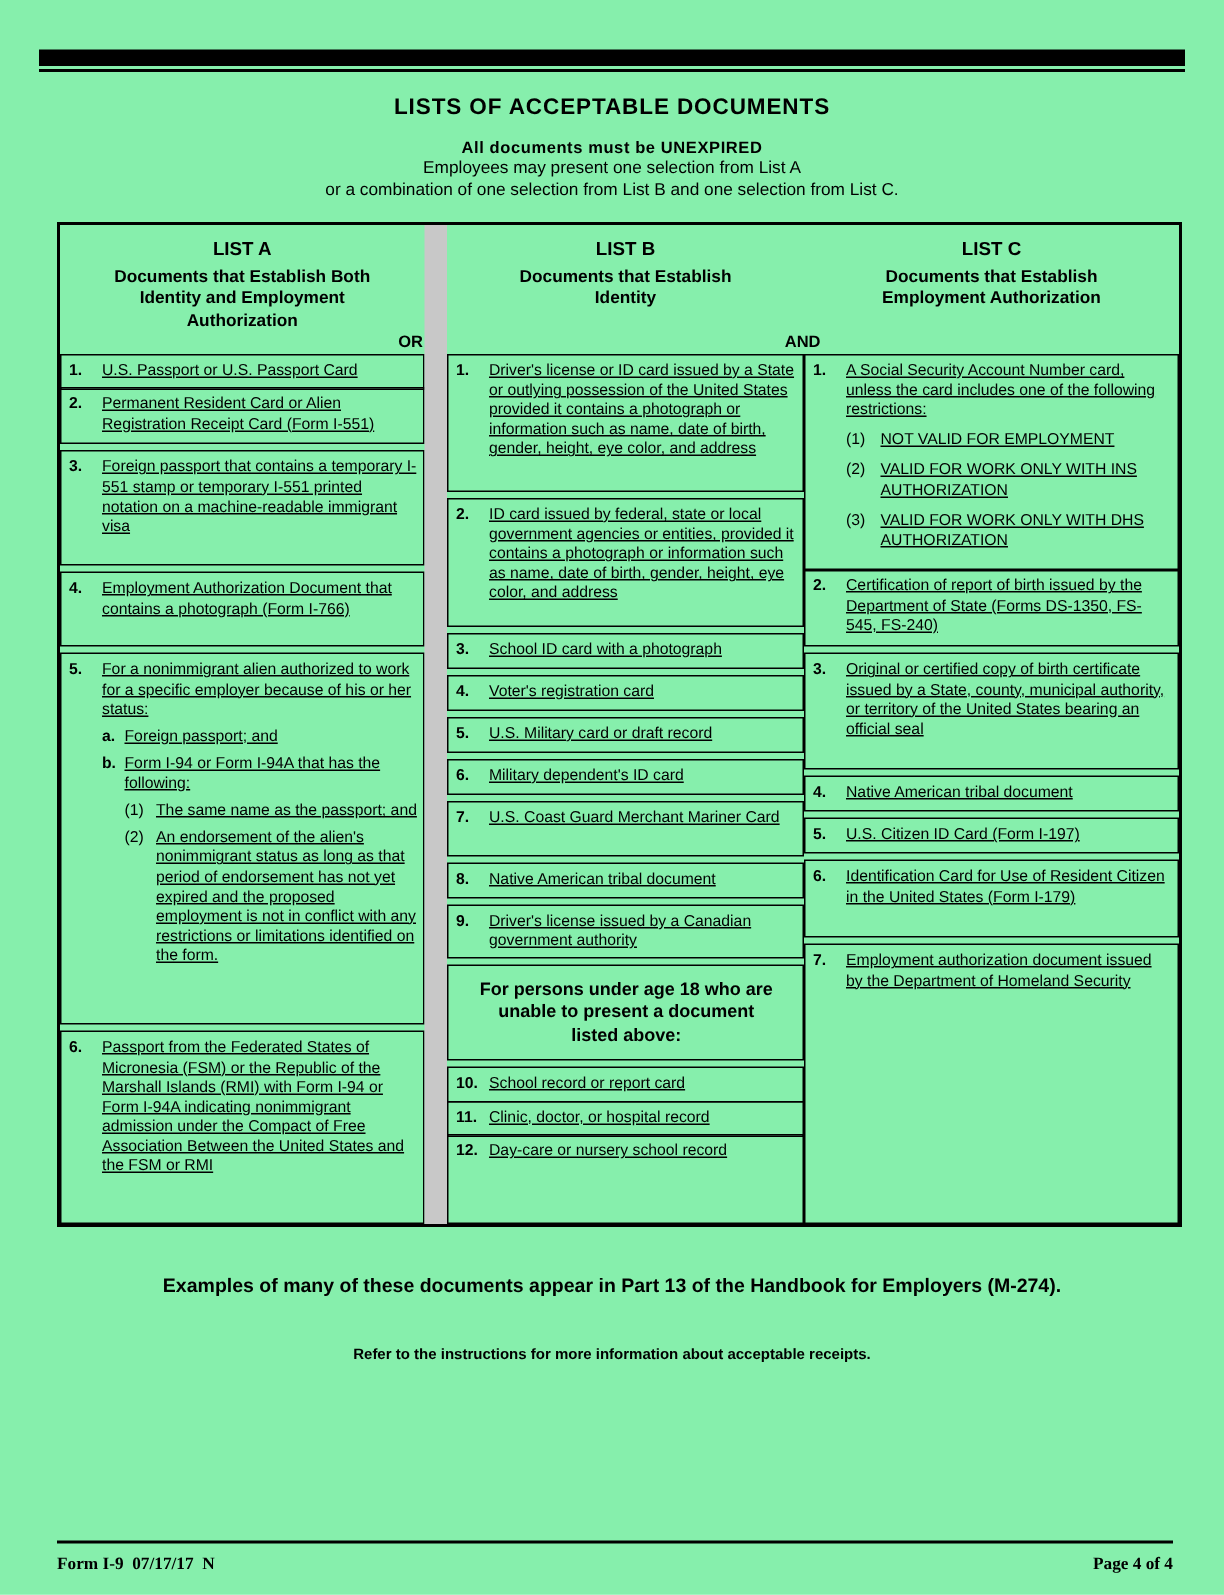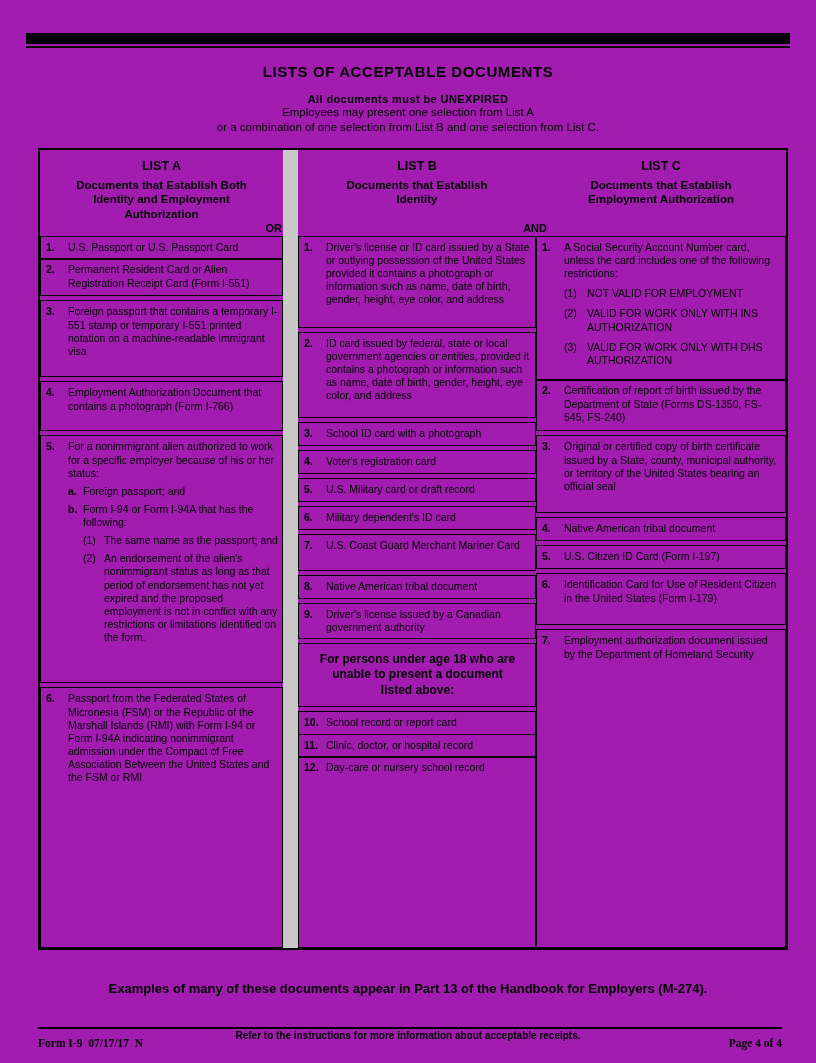--- a/index.html
+++ b/index.html
@@ -1,29 +1,29 @@
 <!DOCTYPE html>
 <html><head>
 <meta charset="utf-8">
 <style>
   * { margin:0; padding:0; box-sizing:border-box; }
   body { background:#ffffff; font-family:"Liberation Sans", sans-serif; color:#000; }
-  .page { position:relative; width:816px; height:1063px; margin:0 auto; background:#a21caf; overflow:hidden; }
+  .page { position:relative; width:816px; height:1063px; margin:0 auto; background:#86efac; overflow:hidden; }
 
   
   .topbar { margin:33px 26px 0 26px; }
   .topbar .thick { height:11px; background:#000; }
   .topbar .thin  { height:2px; background:#000; margin-top:2px; }
 
   .title    { margin-top:15px; text-align:center; font-size:15px; font-weight:bold; letter-spacing:.6px; }
   .subtitle { margin-top:13px; text-align:center; font-size:11px; font-weight:bold; letter-spacing:.4px; }
   .intro    { text-align:center; font-size:11.5px; line-height:1.3; }
 
   
-  .doc-table { position:relative; margin:13px 0 0 38px; width:750px; height:802px;
+  .doc-table { position:relative; margin:13px 0 0 38px; width:750px; height:670px;
                border:2px solid #000; display:flex; }
   .col { display:flex; flex-direction:column; }
   .col-a { width:243px; }
   .col-b { width:238px; }
   .col-c { flex:1; }
   .graybar { width:15px; background:#c8c8c8; }
 
   .col-head { position:relative; height:86px; padding-top:9px; text-align:center; }
   .col-title { font-size:12.5px; font-weight:bold; }
   .col-sub   { margin-top:5px; font-size:11.5px; font-weight:bold; line-height:1.25; }
@@ -37,21 +37,21 @@
   .items { flex:1; display:flex; flex-direction:column; padding-bottom:0; }
   .cell { border:1.5px solid #000; margin-top:4px; padding:4px 4px 4px 5px;
           font-size:10.5px; line-height:1.25; }
   .items > .cell:first-child { margin-top:0; }
   .items > .cell.joined { margin-top:-1.5px; }
   .items > .cell.fill { flex:1; }
 
   .irow { display:flex; margin-top:5px; }
   .cell .irow:first-child { margin-top:0; }
   .num  { flex:none; width:22px; font-weight:bold; }
-  .txt  { flex:1; }
+  .txt  { flex:1;text-decoration:underline; }
   .sub1 { padding-left:22px; }
   .snum { flex:none; width:15px; font-weight:bold; }
   .sub2 { padding-left:37px; }
   .pnum { flex:none; width:21px; }
   .cell-c1 .sub1 { margin-top:7px; }
   .cell-c1 .pnum { width:23px; }
 
   .minors { display:flex; align-items:center; justify-content:center; }
   .minors-text { text-align:center; font-size:12px; font-weight:bold; line-height:1.3; padding:0 14px; }
 

